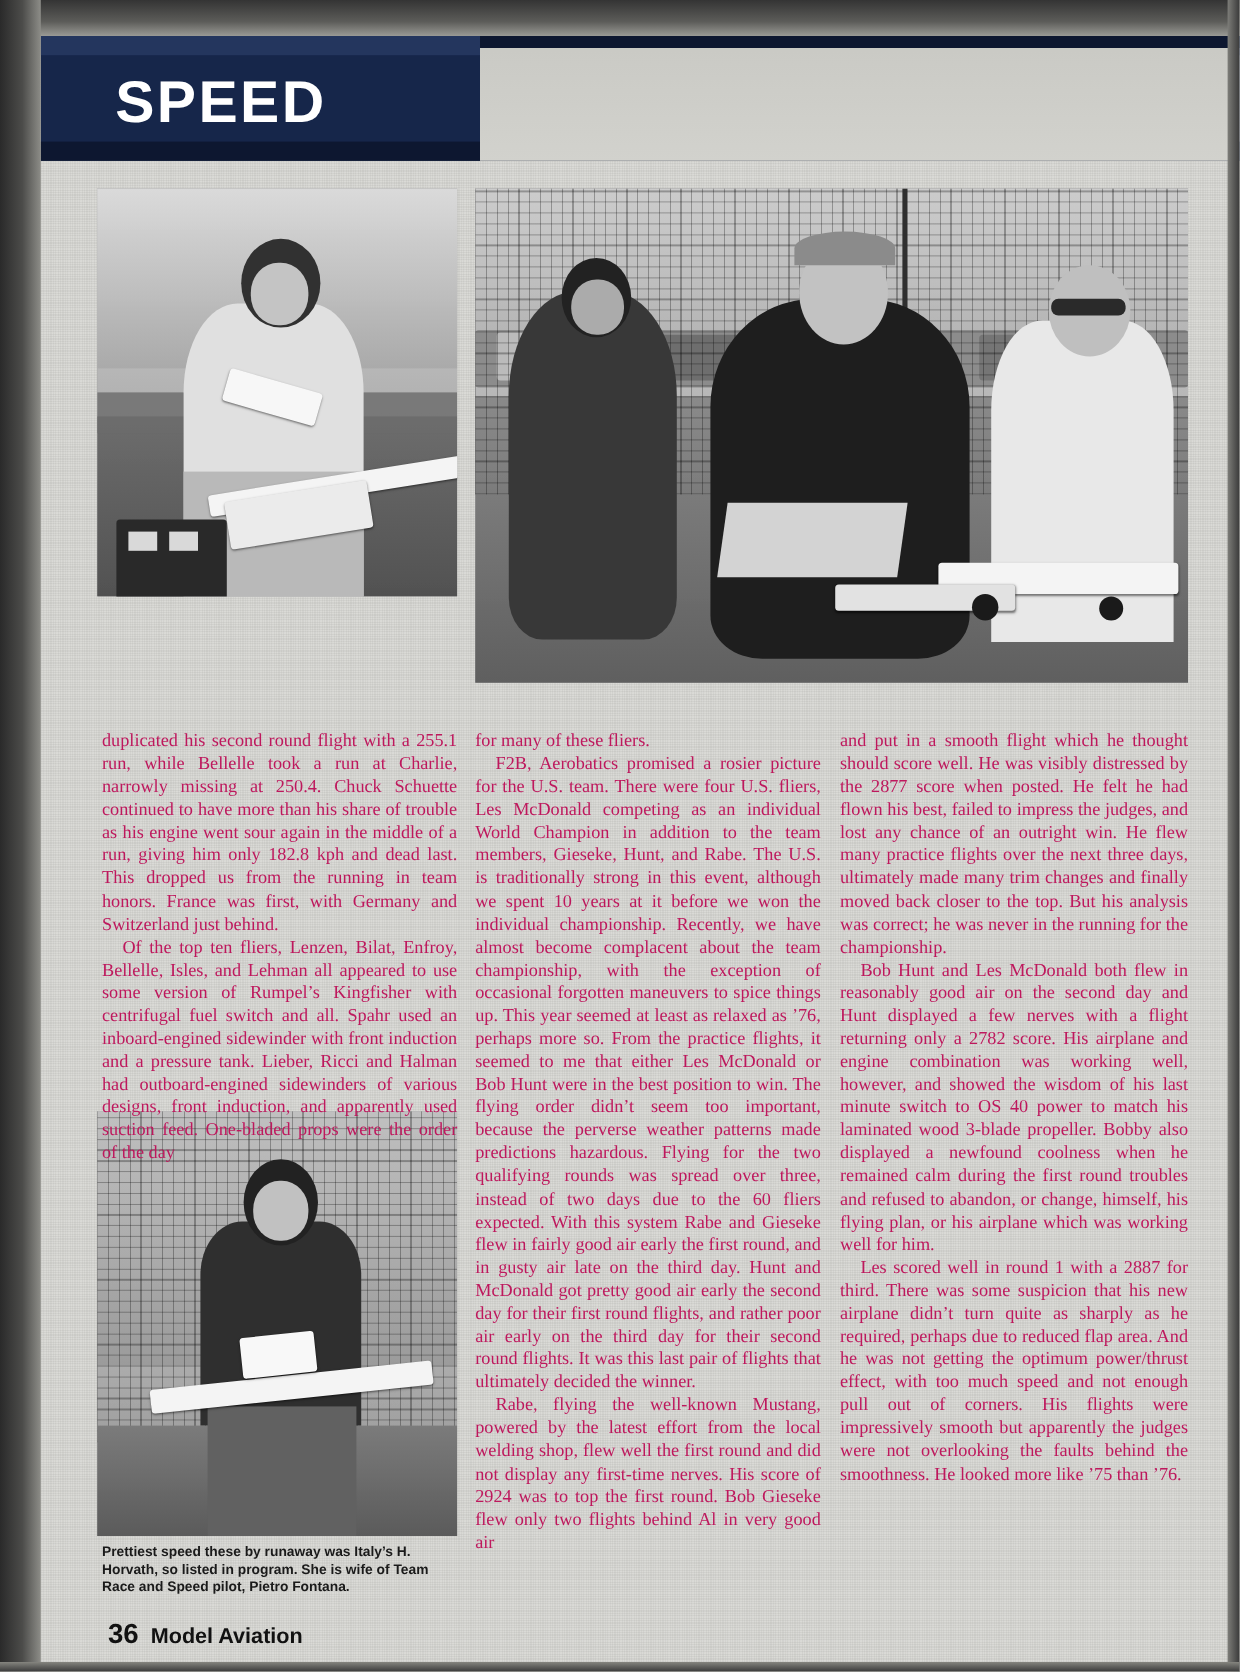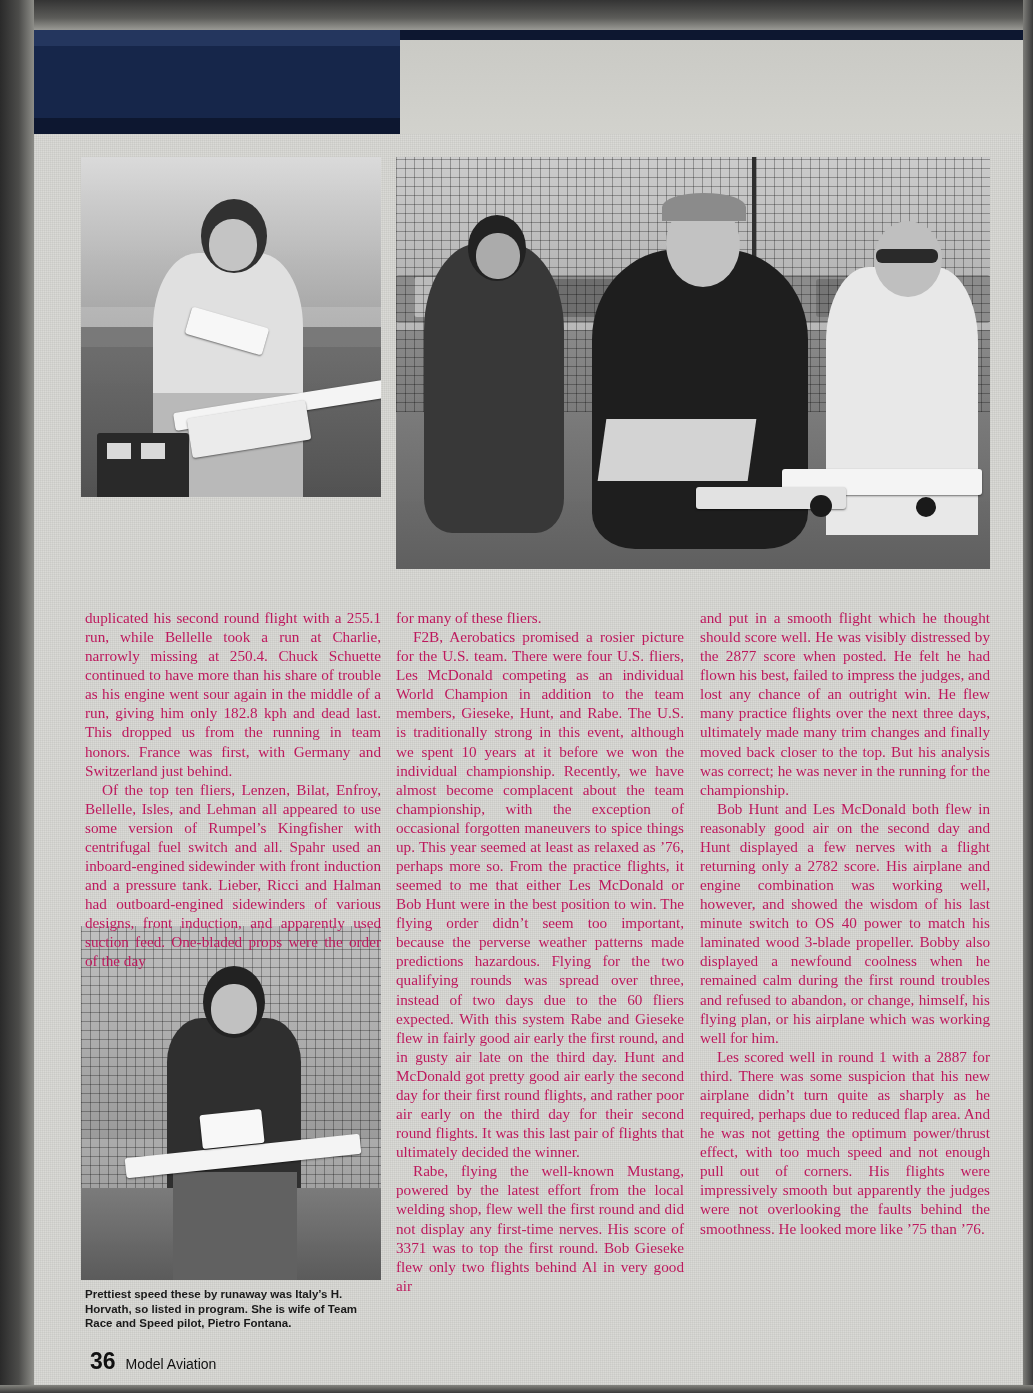--- a/index.html
+++ b/index.html
@@ -158,22 +158,22 @@
     font-family: "Liberation Sans", sans-serif;
     color: #111;
     z-index: 4;
   }
   .footer .pg {
     font-size: 23px;
     font-weight: bold;
     margin-right: 10px;
   }
   .footer .mag {
-    font-size: 14px;
-    font-weight: normal;
+    font-size: 18px;
+    font-weight: bold;
     font-family: "Liberation Sans", sans-serif;
   }
 
   
   .fig-ground {
     position: absolute; left: 0; right: 0; bottom: 0;
     height: 38%;
     background: linear-gradient(180deg, #6e6e6a 0%, #54544f 100%);
   }
   .fig-figure {
@@ -214,20 +214,21 @@
   <div class="dark-edge-top"></div>
   <div class="dark-edge-left"></div>
   <div class="dark-edge-right"></div>
   <div class="dark-edge-bottom"></div>
 
   <div class="header-band-inner"></div>
   <div class="header-stripe-top"></div>
   <div class="header-stripe-bottom"></div>
   <div class="header-right-fill"></div>
   <div class="header-right-band"></div>
+  <div class="header-title">SPEED</div>
 
   <div class="photo" style="left:81px; top:157px; width:300px; height:340px;">
     <div class="sky"></div>
     <div style="position:absolute;left:0;right:0;top:0;height:44%;background:linear-gradient(180deg,#d6d6d2,#a8a8a3);"></div>
     <div class="fig-ground" style="height:44%;"></div>
 
     <div style="position:absolute;left:0;right:0;top:50%;height:10%;background:#6d6d68;opacity:.8;"></div>
 
     <div class="fig-figure" style="left:72px; top:96px; width:150px; height:246px; background:#dcdcd6; border-radius:30% 30% 0 0;"></div>
     <div style="position:absolute;left:72px;top:236px;width:150px;height:110px;background:#b7b7b0;"></div>
@@ -296,21 +297,21 @@
   <div class="caption" style="left:85px; top:1287px; width:298px;">Prettiest speed these by runaway was Italy’s H. Horvath, so listed in program. She is wife of Team Race and Speed pilot, Pietro Fontana.</div>
 
   <div class="col" style="left:85px; top:608px; width:296px;">
     <p class="noindent">duplicated his second round flight with a 255.1 run, while Bellelle took a run at Charlie, narrowly missing at 250.4. Chuck Schuette continued to have more than his share of trouble as his engine went sour again in the middle of a run, giving him only 182.8 kph and dead last. This dropped us from the running in team honors. France was first, with Germany and Switzerland just behind.</p>
     <p>Of the top ten fliers, Lenzen, Bilat, Enfroy, Bellelle, Isles, and Lehman all appeared to use some version of Rumpel’s Kingfisher with centrifugal fuel switch and all. Spahr used an inboard-engined sidewinder with front induction and a pressure tank. Lieber, Ricci and Halman had outboard-engined sidewinders of various designs, front induction, and apparently used suction feed. One-bladed props were the order of the day</p>
   </div>
 
   <div class="col" style="left:396px; top:608px; width:288px;">
     <p class="noindent">for many of these fliers.</p>
     <p>F2B, Aerobatics promised a rosier picture for the U.S. team. There were four U.S. fliers, Les McDonald competing as an individual World Champion in addition to the team members, Gieseke, Hunt, and Rabe. The U.S. is traditionally strong in this event, although we spent 10 years at it before we won the individual championship. Recently, we have almost become complacent about the team championship, with the exception of occasional forgotten maneuvers to spice things up. This year seemed at least as relaxed as ’76, perhaps more so. From the practice flights, it seemed to me that either Les McDonald or Bob Hunt were in the best position to win. The flying order didn’t seem too important, because the perverse weather patterns made predictions hazardous. Flying for the two qualifying rounds was spread over three, instead of two days due to the 60 fliers expected. With this system Rabe and Gieseke flew in fairly good air early the first round, and in gusty air late on the third day. Hunt and McDonald got pretty good air early the second day for their first round flights, and rather poor air early on the third day for their second round flights. It was this last pair of flights that ultimately decided the winner.</p>
-    <p>Rabe, flying the well-known Mustang, powered by the latest effort from the local welding shop, flew well the first round and did not display any first-time nerves. His score of 3371 was to top the first round. Bob Gieseke flew only two flights behind Al in very good air</p>
+    <p>Rabe, flying the well-known Mustang, powered by the latest effort from the local welding shop, flew well the first round and did not display any first-time nerves. His score of 2924 was to top the first round. Bob Gieseke flew only two flights behind Al in very good air</p>
   </div>
 
   <div class="col" style="left:700px; top:608px; width:290px;">
     <p class="noindent">and put in a smooth flight which he thought should score well. He was visibly distressed by the 2877 score when posted. He felt he had flown his best, failed to impress the judges, and lost any chance of an outright win. He flew many practice flights over the next three days, ultimately made many trim changes and finally moved back closer to the top. But his analysis was correct; he was never in the running for the championship.</p>
     <p>Bob Hunt and Les McDonald both flew in reasonably good air on the second day and Hunt displayed a few nerves with a flight returning only a 2782 score. His airplane and engine combination was working well, however, and showed the wisdom of his last minute switch to OS 40 power to match his laminated wood 3-blade propeller. Bobby also displayed a newfound coolness when he remained calm during the first round troubles and refused to abandon, or change, himself, his flying plan, or his airplane which was working well for him.</p>
     <p>Les scored well in round 1 with a 2887 for third. There was some suspicion that his new airplane didn’t turn quite as sharply as he required, perhaps due to reduced flap area. And he was not getting the optimum power/thrust effect, with too much speed and not enough pull out of corners. His flights were impressively smooth but apparently the judges were not overlooking the faults behind the smoothness. He looked more like ’75 than ’76.</p>
   </div>
 
   <div class="footer">
     <span class="pg">36</span><span class="mag">Model Aviation</span>

